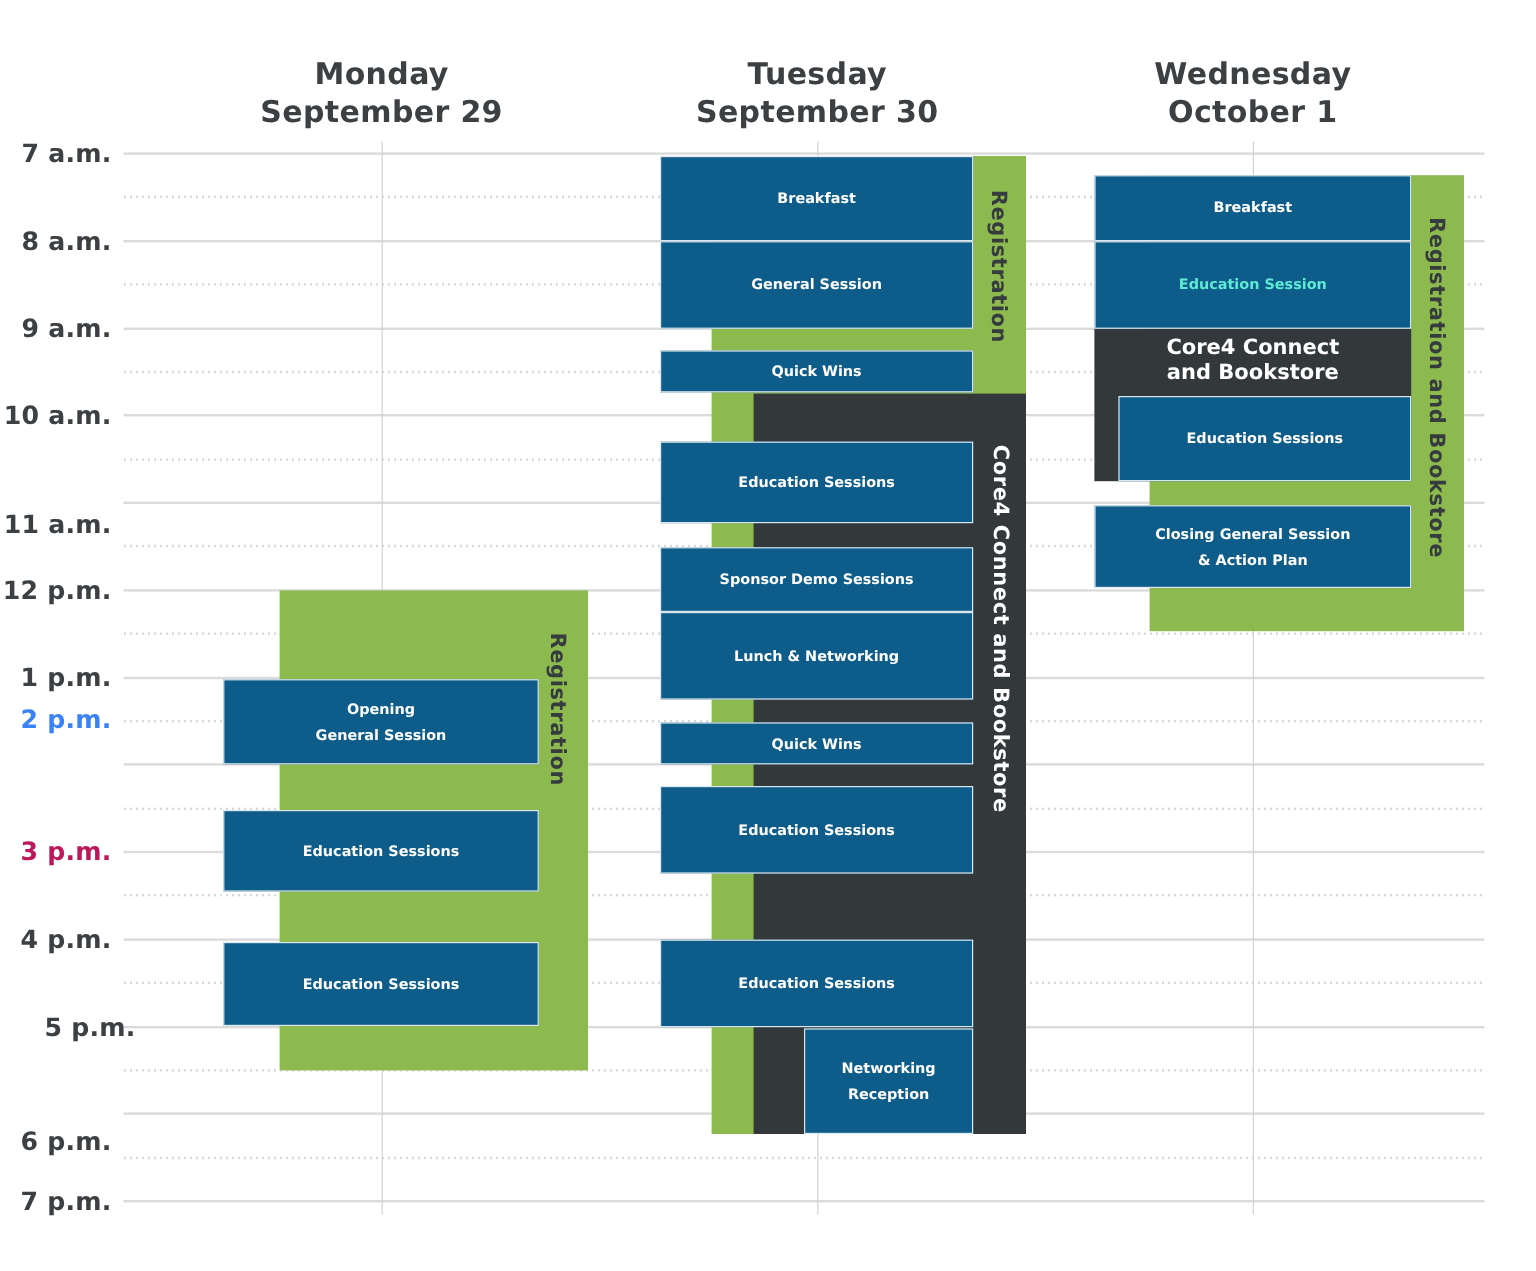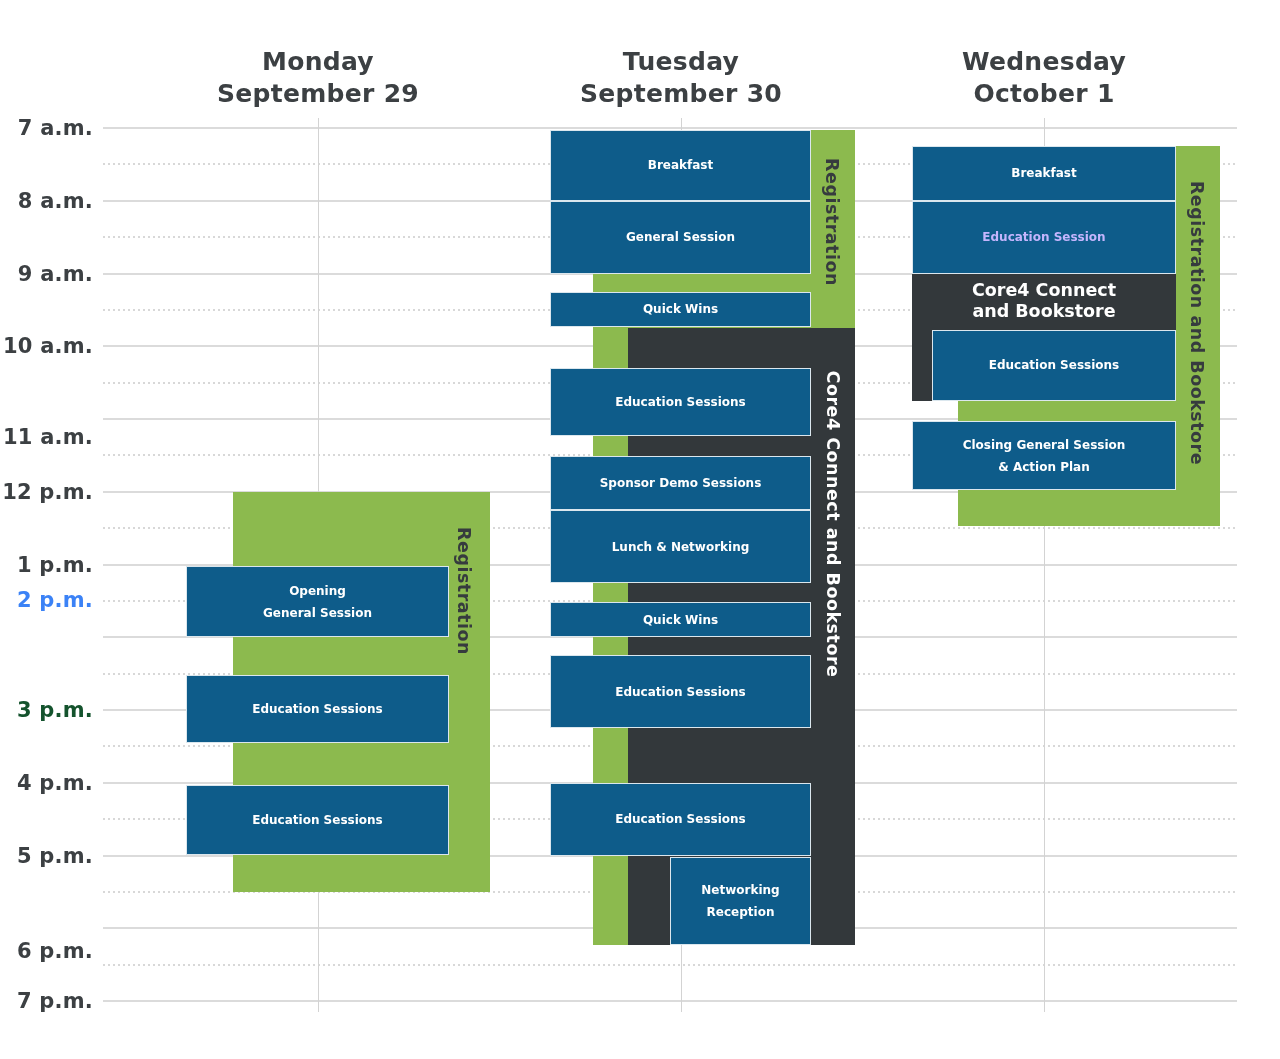--- a/index.html
+++ b/index.html
@@ -49,25 +49,25 @@
       <div class="tlabel" style="top: 346.25px; color: rgb(60, 64, 67);">10 a.m.</div>
       <div class="hline" style="top: 418px; left: 103px; width: 1134px; background: rgb(219, 219, 219);"></div>
       <div class="tlabel" style="top: 419px; color: rgb(60, 64, 67); margin-top: 18px;">11 a.m.</div>
       <div class="hline" style="top: 490.75px; left: 103px; width: 1134px; background: rgb(219, 219, 219);"></div>
       <div class="tlabel" style="top: 491.75px; color: rgb(60, 64, 67);">12 p.m.</div>
       <div class="hline" style="top: 563.5px; left: 103px; width: 1134px; background: rgb(219, 219, 219);"></div>
       <div class="tlabel" style="top: 564.5px; color: rgb(60, 64, 67);">1 p.m.</div>
       <div class="hline" style="top: 636.25px; left: 103px; width: 1134px; background: rgb(219, 219, 219);"></div>
       <div class="tlabel" style="top: 600px; color: #3b82f6;">2 p.m.</div>
       <div class="hline" style="top: 709px; left: 103px; width: 1134px; background: rgb(219, 219, 219);"></div>
-      <div class="tlabel" style="top: 710px; color: #14532d;">3 p.m.</div>
+      <div class="tlabel" style="top: 710px; color: #be185d;">3 p.m.</div>
       <div class="hline" style="top: 781.75px; left: 103px; width: 1134px; background: rgb(219, 219, 219);"></div>
       <div class="tlabel" style="top: 782.75px; color: rgb(60, 64, 67);">4 p.m.</div>
       <div class="hline" style="top: 854.5px; left: 103px; width: 1134px; background: rgb(219, 219, 219);"></div>
-      <div class="tlabel" style="top: 855.5px; color: rgb(60, 64, 67);">5 p.m.</div>
+      <div class="tlabel" style="top: 855.5px; color: rgb(60, 64, 67); padding-left: 20px;">5 p.m.</div>
       <div class="hline" style="top: 927.25px; left: 103px; width: 1134px; background: rgb(219, 219, 219);"></div>
       <div class="tlabel" style="top: 951px; color: rgb(60, 64, 67);">6 p.m.</div>
       <div class="hline" style="top: 1000px; left: 103px; width: 1134px; background: rgb(219, 219, 219);"></div>
       <div class="tlabel" style="top: 1001px; color: rgb(60, 64, 67);">7 p.m.</div>
       <div class="hdot" style="top: 163.375px; left: 103px; width: 1134px;"></div>
       <div class="hdot" style="top: 236.125px; left: 103px; width: 1134px;"></div>
       <div class="hdot" style="top: 308.875px; left: 103px; width: 1134px;"></div>
       <div class="hdot" style="top: 381.625px; left: 103px; width: 1134px;"></div>
       <div class="hdot" style="top: 454.375px; left: 103px; width: 1134px;"></div>
       <div class="hdot" style="top: 527.125px; left: 103px; width: 1134px;"></div>
@@ -99,21 +99,21 @@
       <div class="block session" style="left: 550px; top: 602.33px; width: 261px; height: 34.92px; background: rgb(14, 92, 138); color: rgb(255, 255, 255);"><span>Quick Wins</span></div>
       <div class="block session" style="left: 550px; top: 655.438px; width: 261px; height: 72.75px; background: rgb(14, 92, 138); color: rgb(255, 255, 255);"><span>Education Sessions</span></div>
       <div class="block session" style="left: 550px; top: 782.75px; width: 261px; height: 72.75px; background: rgb(14, 92, 138); color: rgb(255, 255, 255);"><span>Education Sessions</span></div>
       <div class="block session" style="left: 670px; top: 856.955px; width: 141px; height: 88.0275px; background: rgb(14, 92, 138); color: rgb(255, 255, 255);"><span>Networking
 Reception</span></div>
       <div class="vlabel" style="left: 832px; top: 222px; color: rgb(54, 59, 62);">Registration</div>
       <div class="vlabel" style="left: 833px; top: 524px; color: rgb(255, 255, 255);">Core4 Connect and Bookstore</div>
       <div class="block registration" style="left: 958px; top: 146.188px; width: 262px; height: 379.755px; background: rgb(140, 186, 78);"></div>
       <div class="block bookstore" style="left: 912px; top: 273.5px; width: 264px; height: 127.312px; background: rgb(51, 56, 59);"></div>
       <div class="block session" style="left: 912px; top: 146.188px; width: 264px; height: 54.5625px; background: rgb(14, 92, 138); color: rgb(255, 255, 255);"><span>Breakfast</span></div>
-      <div class="block session" style="left: 912px; top: 200.75px; width: 264px; height: 72.75px; background: rgb(14, 92, 138); color: #c4b5fd;"><span>Education Session</span></div>
+      <div class="block session" style="left: 912px; top: 200.75px; width: 264px; height: 72.75px; background: rgb(14, 92, 138); color: #5eead4;"><span>Education Session</span></div>
       <div class="block session" style="left: 932px; top: 329.517px; width: 244px; height: 71.295px; background: rgb(14, 92, 138); color: rgb(255, 255, 255);"><span>Education Sessions</span></div>
       <div class="block session" style="left: 912px; top: 421.182px; width: 264px; height: 69.1125px; background: rgb(14, 92, 138); color: rgb(255, 255, 255);"><span>Closing General Session
 &amp; Action Plan</span></div>
       <div class="caption" style="left: 1044px; top: 301px; color: rgb(255, 255, 255);">Core4 Connect
 and Bookstore</div>
       <div class="vlabel" style="left: 1197px; top: 323px; color: rgb(54, 59, 62);">Registration and Bookstore</div>
     </div>
 
   <div class="header hdr-0" style="color: rgb(60, 64, 67);">
     <div>Monday</div>

